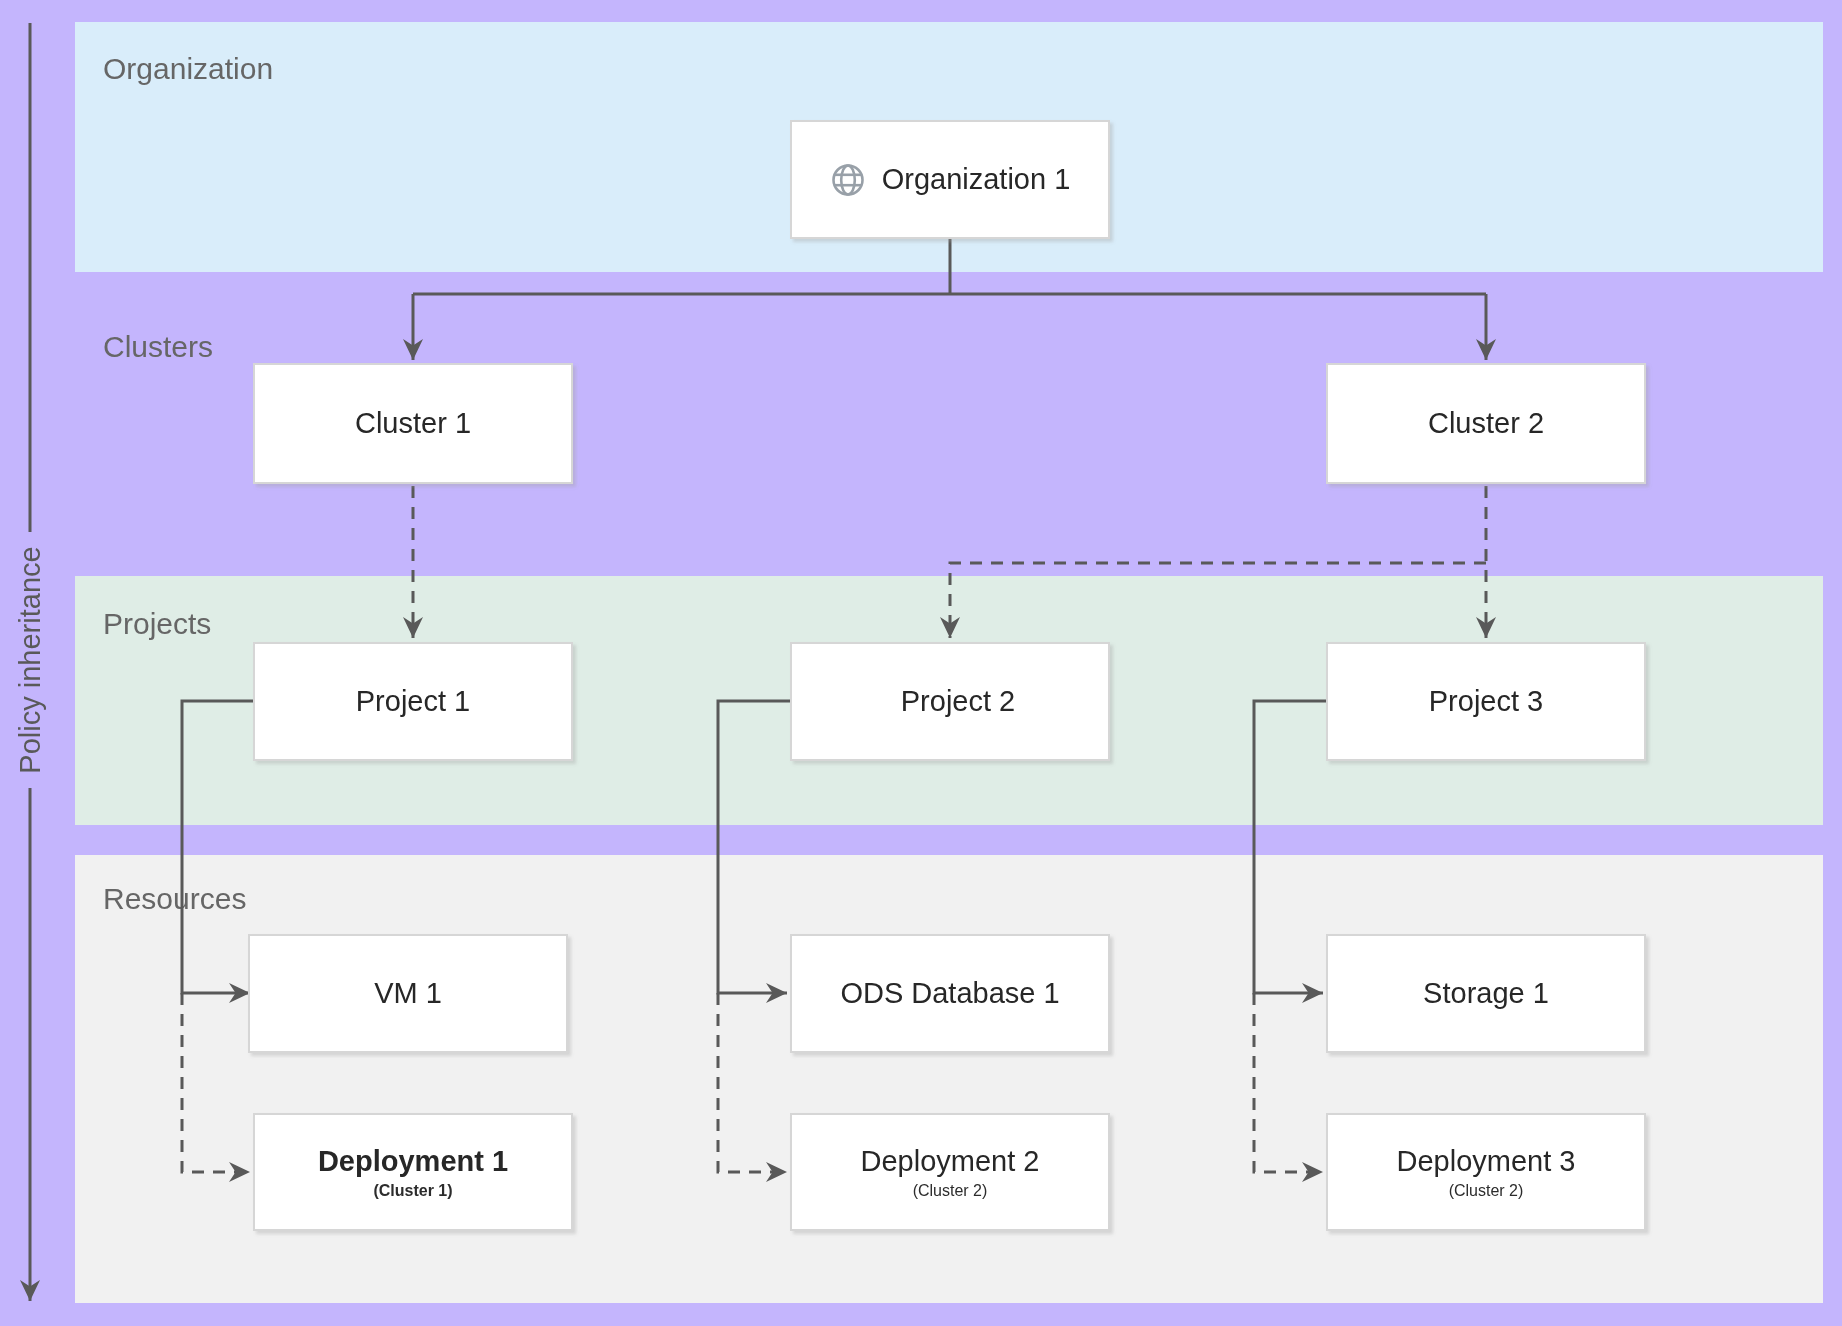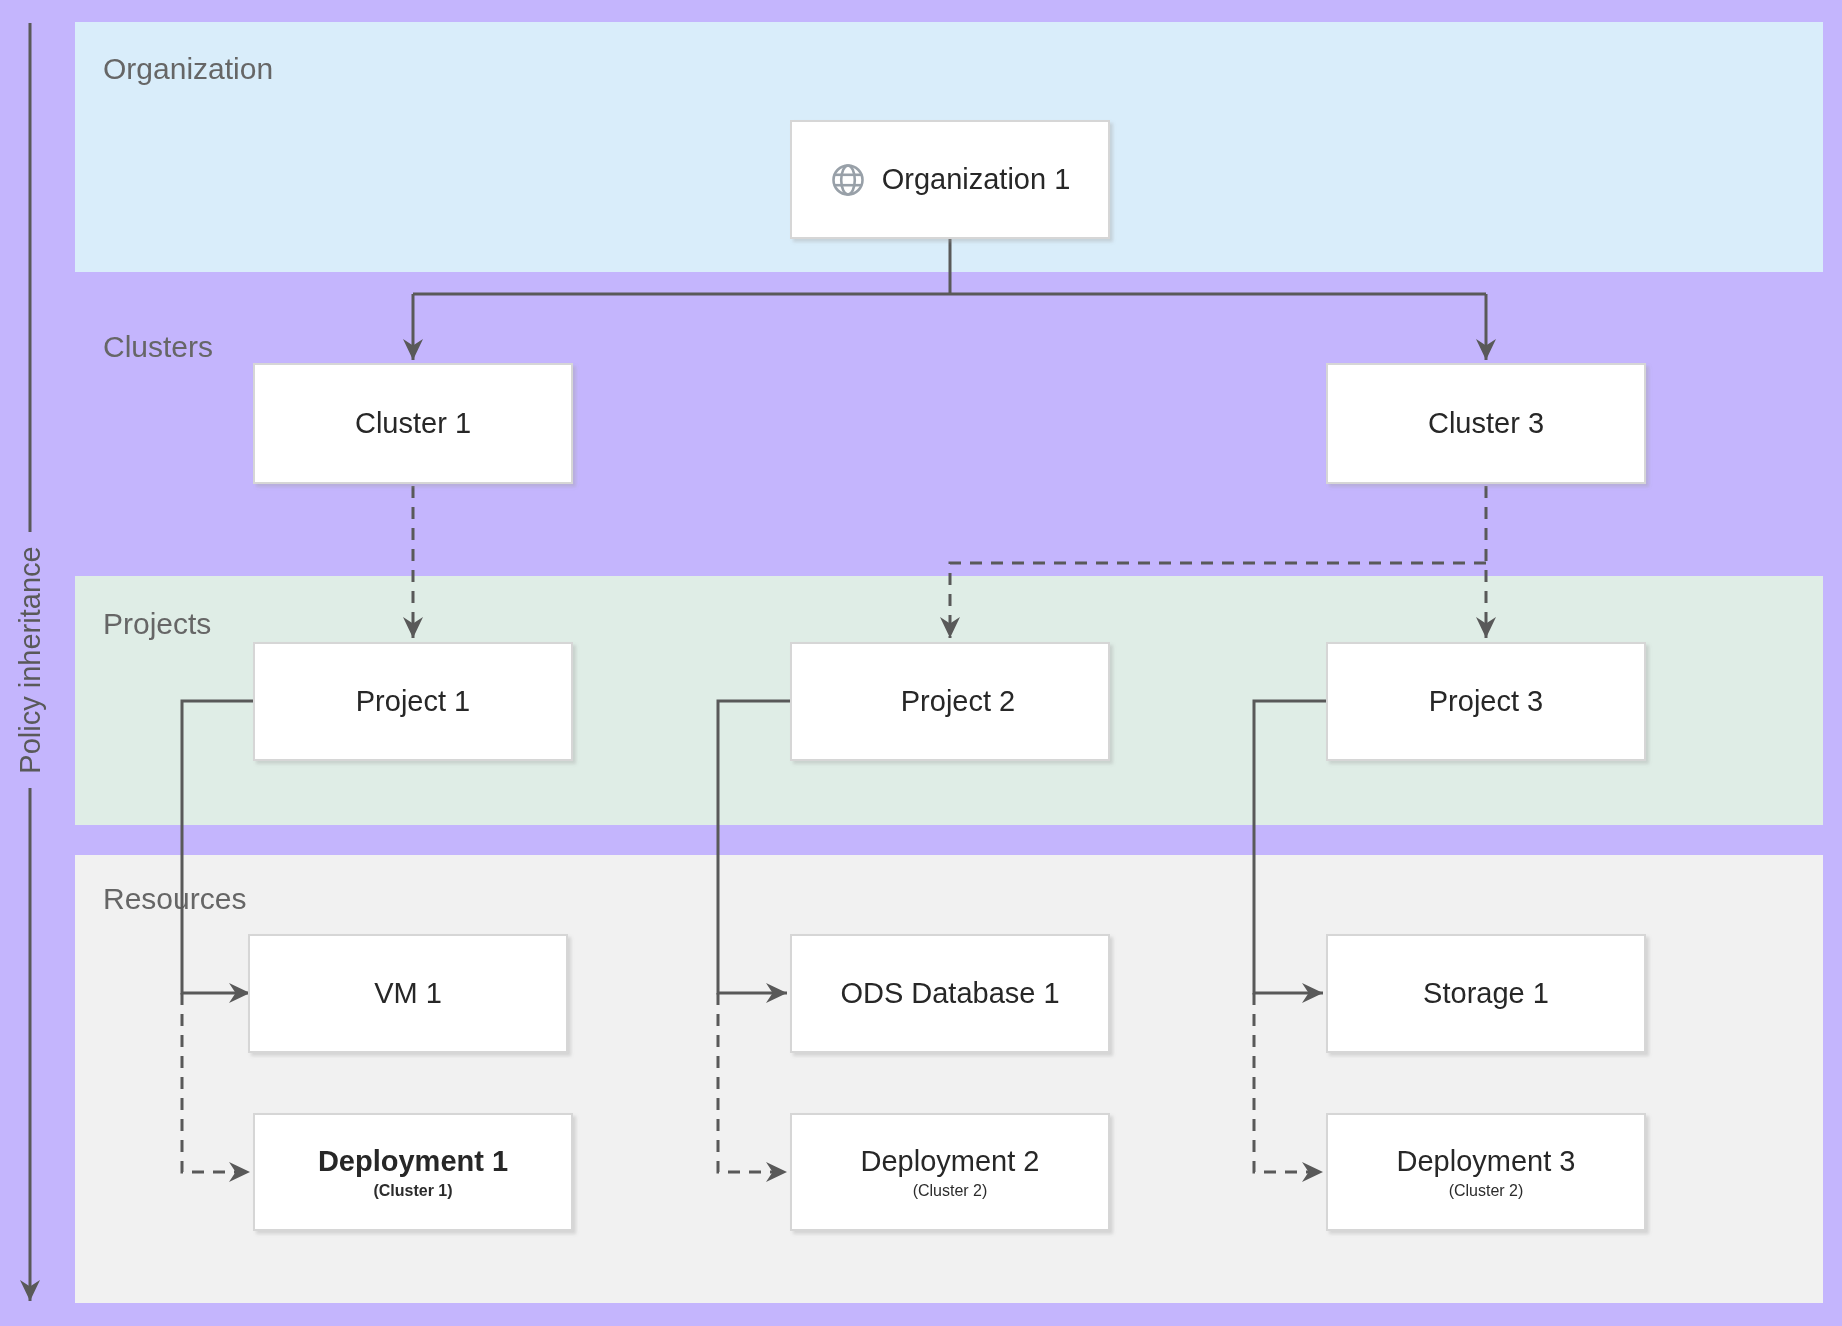--- a/index.html
+++ b/index.html
@@ -118,21 +118,21 @@
         <line x1="4.6" y1="23.2" x2="31.4" y2="23.2"></line>
       </svg>
       <span>Organization 1</span>
     </div>
   </div>
 
   <div class="node n-cluster1">
     <span>Cluster 1</span>
   </div>
   <div class="node n-cluster2">
-    <span>Cluster 3</span>
+    <span>Cluster 2</span>
   </div>
 
   <div class="node n-project1">
     <span>Project 1</span>
   </div>
   <div class="node n-project2">
     <span>Project 2</span>
   </div>
   <div class="node n-project3">
     <span>Project 3</span>

